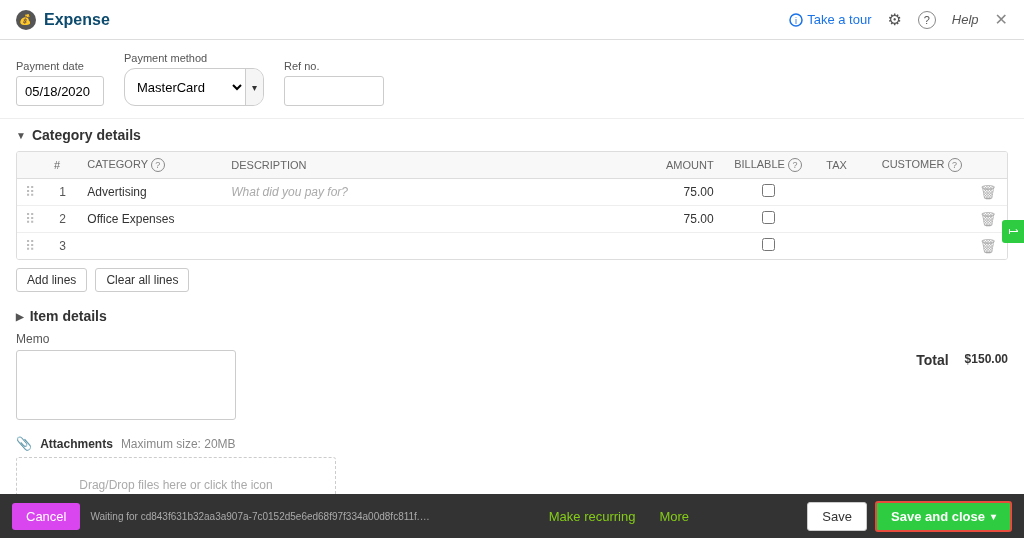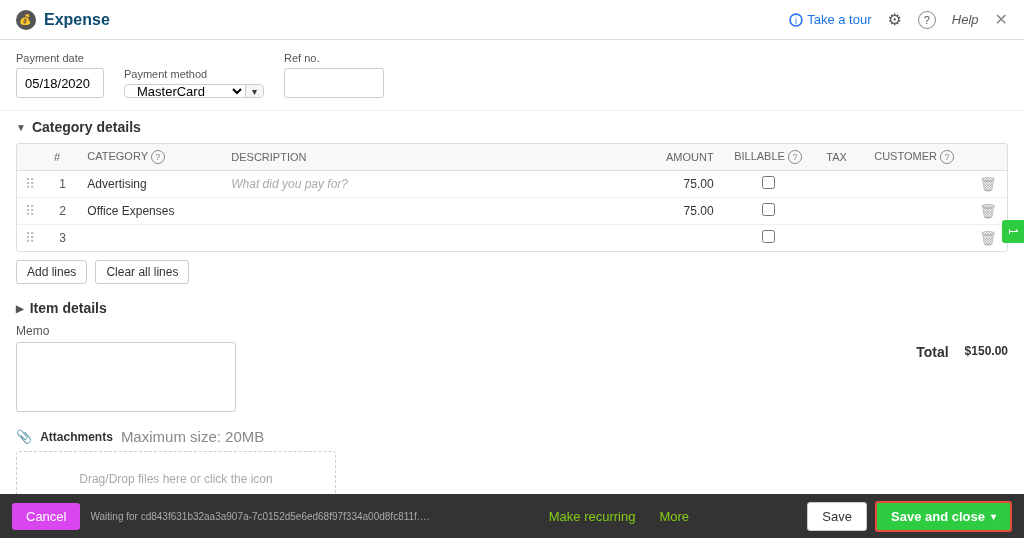--- a/index.html
+++ b/index.html
@@ -16,21 +16,21 @@
     .header-right span { cursor: pointer; display: flex; align-items: center; gap: 4px; }
 
     
     .form-area { padding: 12px 16px; background: #fff; border-bottom: 1px solid #eee; }
     .form-row { display: flex; gap: 20px; align-items: flex-end; }
     .form-field { display: flex; flex-direction: column; gap: 4px; }
     .form-label { font-size: 11px; color: #555; }
     .form-input { border: 1px solid #ccc; border-radius: 3px; padding: 5px 8px; font-size: 13px; height: 30px; background: #fff; }
     .form-input-date { width: 88px; }
     .form-input-ref { width: 100px; }
-    .select-wrap { display: flex; align-items: center; border: 1px solid #ccc; border-radius: 4px; background: #fff; height: 14px; overflow: hidden; }
+    .select-wrap { display: flex; align-items: center; border: 1px solid #ccc; border-radius: 11px; background: #fff; height: 38px; overflow: hidden; }
     .select-wrap select { border: none; outline: none; padding: 5px 8px; font-size: 13px; background: transparent; flex: 1; }
     .select-arrow { padding: 0 6px; border-left: 1px solid #ccc; background: #f5f5f5; height: 100%; display: flex; align-items: center; cursor: pointer; font-size: 10px; }
 
     
     .content-area { flex: 1; overflow-y: auto; padding: 0; }
 
     
     .section { padding: 8px 16px; }
     .section-header { display: flex; align-items: center; gap: 6px; font-size: 14px; font-weight: bold; color: #333; margin-bottom: 8px; cursor: pointer; }
     .section-arrow { font-size: 10px; color: #555; }
@@ -65,21 +65,21 @@
     .memo-textarea { width: 220px; height: 70px; border: 1px solid #ccc; border-radius: 3px; padding: 6px; font-size: 12px; resize: none; }
     .total-area { display: flex; flex-direction: column; align-items: flex-end; gap: 4px; padding-top: 20px; }
     .total-label { font-size: 14px; font-weight: bold; }
     .total-value { font-size: 12px; font-weight: bold; }
     .total-row-display { display: flex; gap: 16px; }
 
     
     .attachments-section { padding: 8px 16px; }
     .attachments-header { display: flex; align-items: center; gap: 8px; margin-bottom: 6px; }
     .attachments-label { font-size: 12px; font-weight: bold; }
-    .attachments-limit { font-size: 15px; color: #888; }
+    .attachments-limit { font-size: 12px; color: #888; }
     .drop-zone { border: 1px dashed #ccc; border-radius: 3px; padding: 16px; text-align: center; color: #aaa; font-size: 12px; width: 320px; height: 55px; display: flex; align-items: center; justify-content: center; }
 
     
     .footer { background: #333; display: flex; align-items: center; justify-content: space-between; padding: 0 12px; height: 44px; }
     .footer-left { display: flex; align-items: center; }
     .footer-cancel-btn { background: #d946ef; color: #fff; border: none; border-radius: 3px; padding: 6px 14px; font-size: 13px; cursor: pointer; }
     .footer-url { color: #aaa; font-size: 10px; padding-left: 10px; max-width: 350px; overflow: hidden; text-overflow: ellipsis; white-space: nowrap; }
     .footer-center { display: flex; align-items: center; gap: 24px; color: #ccc; font-size: 13px; }
     .footer-link { cursor: pointer; color: #84cc16; }
     .footer-right { display: flex; align-items: center; gap: 8px; }
@@ -161,21 +161,21 @@
               <th class="col-hash">#</th>
               <th>
                 CATEGORY <span class="info-icon">?</span>
               </th>
               <th style="width:370px;">DESCRIPTION</th>
               <th style="text-align:right;width:80px;">AMOUNT</th>
               <th style="text-align:center;width:70px;">
                 BILLABLE <span class="info-icon">?</span>
               </th>
               <th style="text-align:center;width:40px;">TAX</th>
-              <th style="text-align:center;width:100px;">
+              <th style="text-align:right;width:100px;">
                 CUSTOMER <span class="info-icon">?</span>
               </th>
               <th style="width:30px;"></th>
             </tr>
           </thead>
           <tbody>
             <tr>
               <td><span class="drag-handle">⠿</span></td>
               <td class="row-num">1</td>
               <td class="category-cell">Advertising</td>

